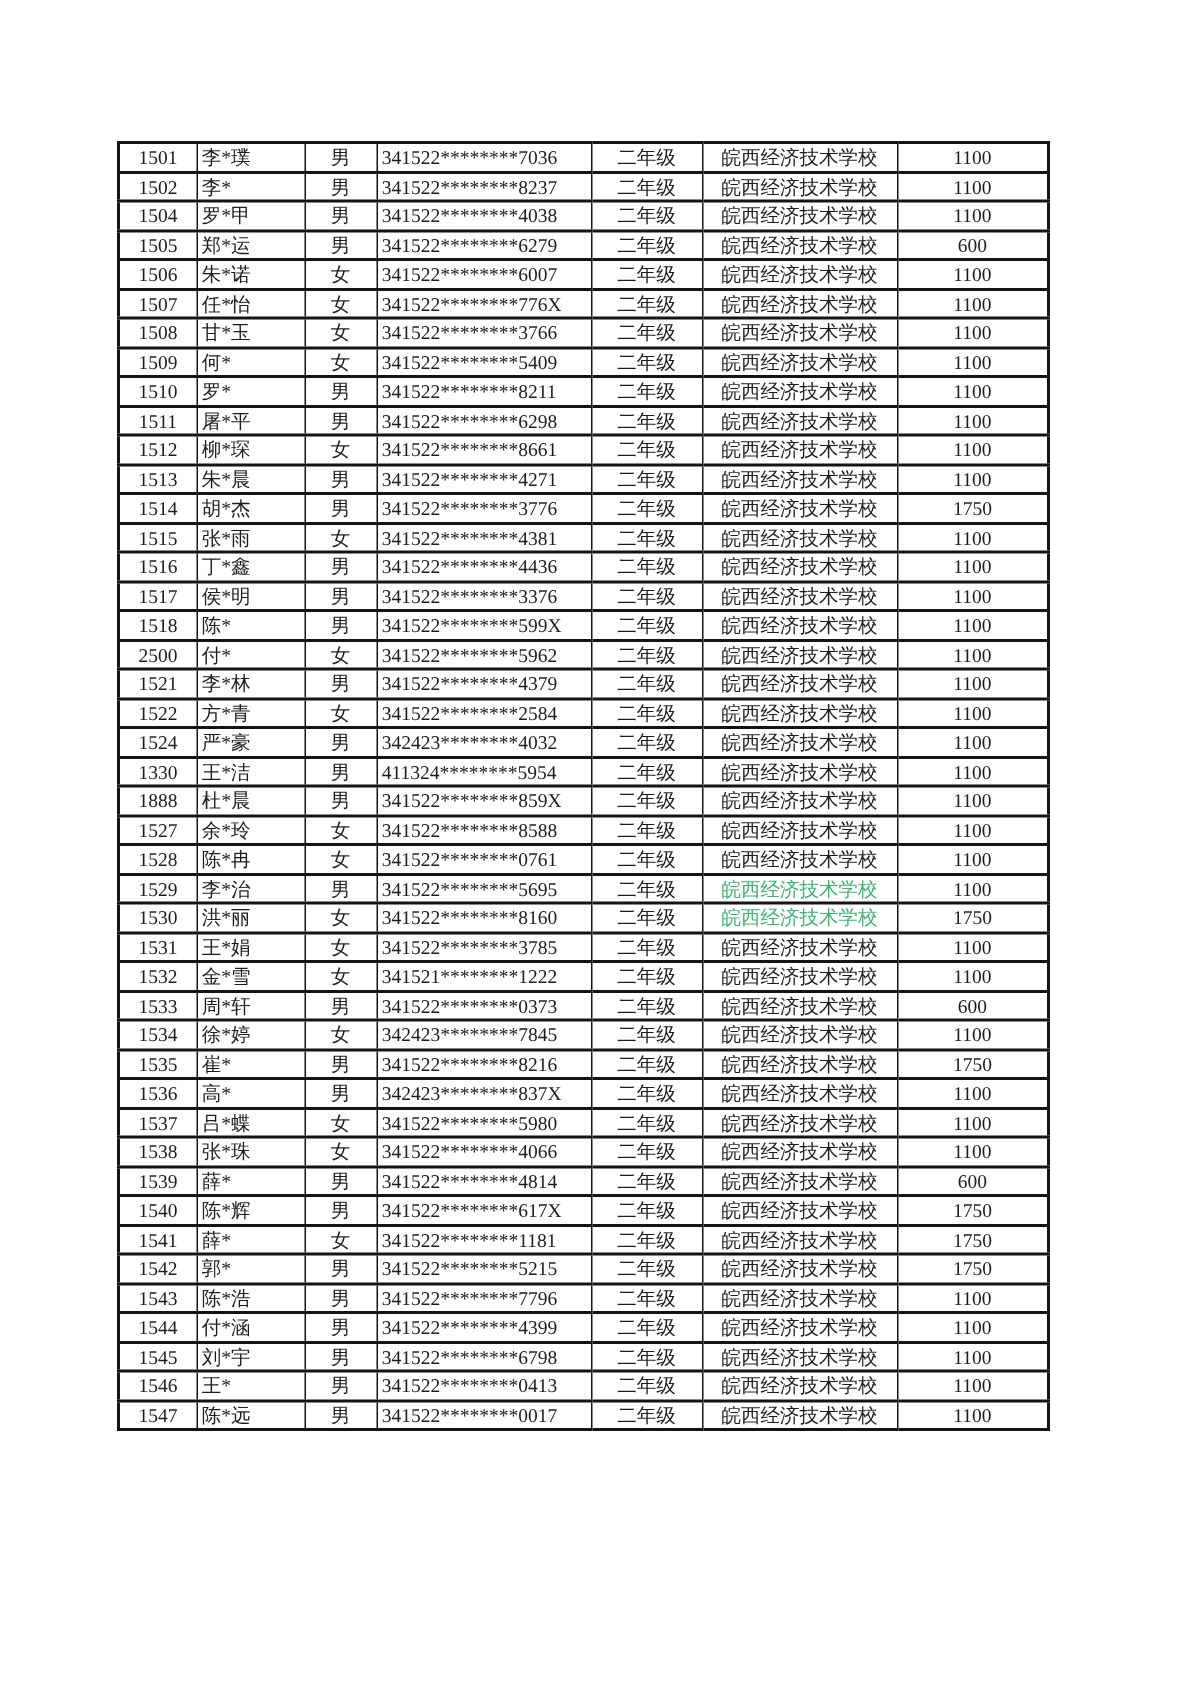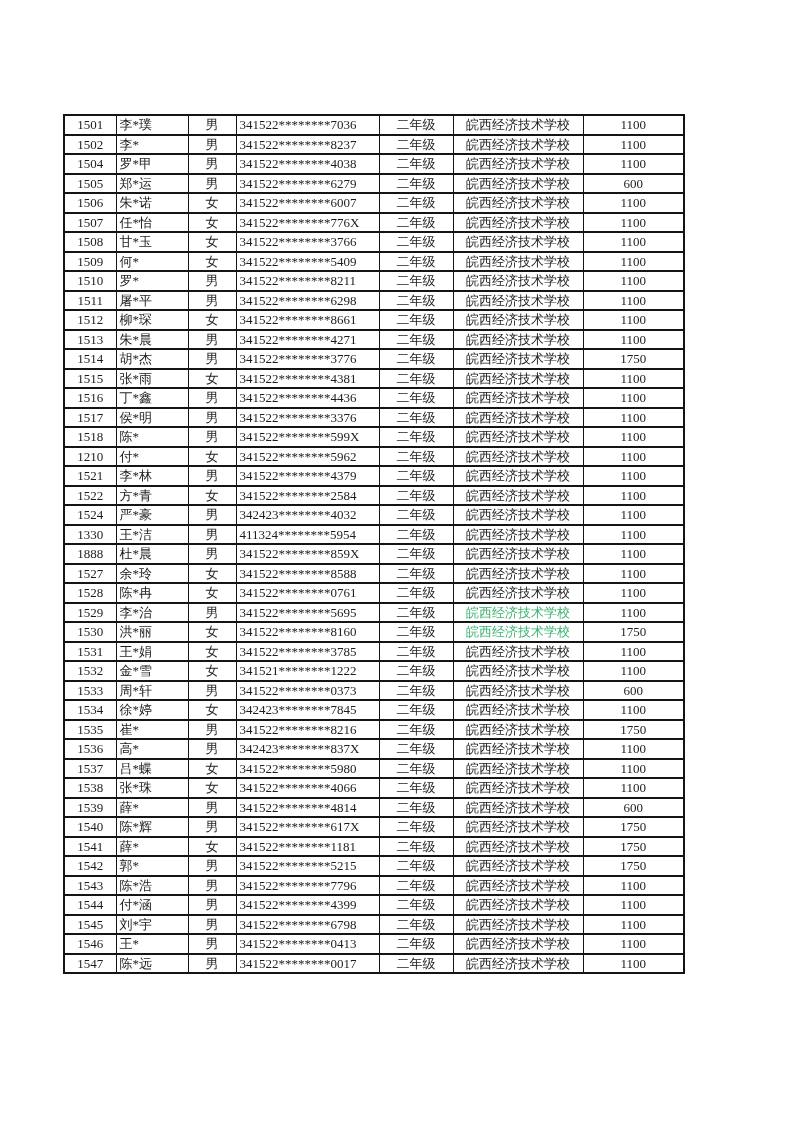--- a/index.html
+++ b/index.html
@@ -10,27 +10,26 @@
   .page {
     position: relative;
     width: 793px;
     height: 1122px;
     background: #ffffff;
     overflow: hidden;
     font-family: "Liberation Serif", "DejaVu Serif", serif;
   }
   table.roster {
     position: absolute;
-    left: 63px;
+    left: 78px;
     top: 94px;
     width: 620px;
     border-collapse: collapse;
     table-layout: fixed;
     border: 2px solid #141414;
-    margin-top: 20px;
   }
   table.roster td {
     border-left: 1px solid #141414;
     border-right: 1px solid #141414;
     border-top: 2px solid #141414;
     border-bottom: 2px solid #141414;
     height: 17.5px;
     font-size: 13px;
     line-height: 1;
     color: #1c1c1c;
@@ -205,21 +204,21 @@
         <tr>
           <td class="c">1518</td>
           <td class="l">陈*</td>
           <td class="c">男</td>
           <td class="l">341522********599X</td>
           <td class="c">二年级</td>
           <td class="c">皖西经济技术学校</td>
           <td class="c">1100</td>
         </tr>
         <tr>
-          <td class="c">1210</td>
+          <td class="c">2500</td>
           <td class="l">付*</td>
           <td class="c">女</td>
           <td class="l">341522********5962</td>
           <td class="c">二年级</td>
           <td class="c">皖西经济技术学校</td>
           <td class="c">1100</td>
         </tr>
         <tr>
           <td class="c">1521</td>
           <td class="l">李*林</td>

